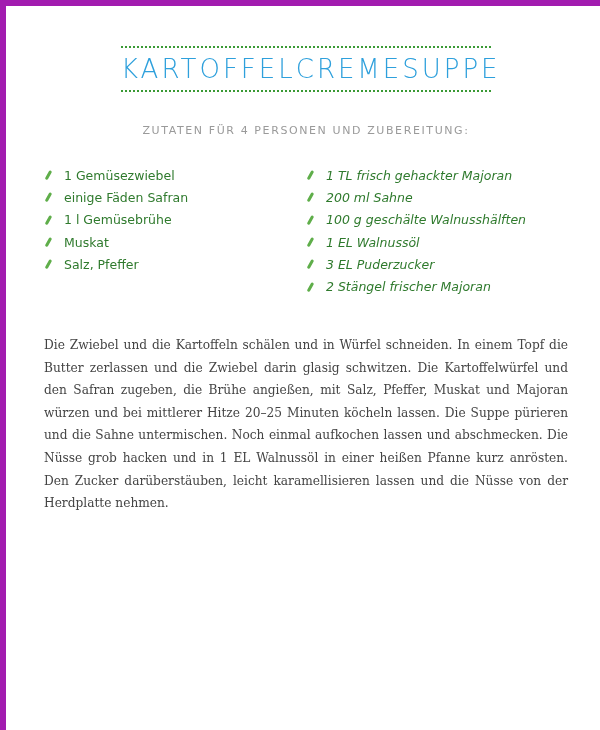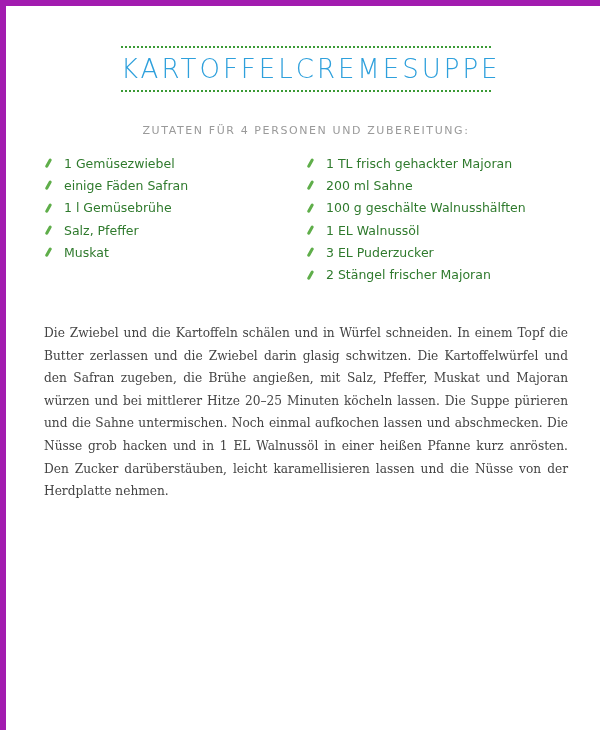--- a/index.html
+++ b/index.html
@@ -49,32 +49,32 @@
       width: 600px;
       top: 118px;
       text-align: center;
       font-family: "DejaVu Sans", sans-serif;
       font-size: 11px;
       letter-spacing: 1.6px;
       color: #9a9a9a;
     }
     .ingredients {
       position: absolute;
-      top: 146px;
+      top: 158px;
       left: 36px;
       width: 540px;
       display: flex;
     }
     .col {
       list-style: none;
       margin: 0;
       padding: 0;
     }
     .col.left { width: 262px; }
-    .col.right { width: 270px; }
+    .col.right { width: 270px; font-style: italic; }
     .ing {
       display: flex;
       align-items: center;
       height: 22.3px;
       font-family: "DejaVu Sans", sans-serif;
       font-size: 12.5px;
       color: #2f7a2d;
       white-space: nowrap;
     }
     .bullet {
@@ -100,21 +100,21 @@
       left: 38px;
       top: 316px;
       width: 524px;
       font-family: "DejaVu Serif", serif;
       font-size: 12.2px;
       line-height: 22.6px;
       color: #444444;
       text-align: justify;
     }
     .body-text p {
-      margin: 0 0 12px 0;
+      margin: 12px 0 12px 0;
     }
   </style>
 </head>
 <body>
 
 <div class="page">
 
   <div class="title-block">
     <div class="dots"></div>
     <div class="title">
@@ -134,25 +134,25 @@
       <li class="ing">
           <span class="bullet"></span>
           <span>einige Fäden Safran</span>
         </li>
       <li class="ing">
           <span class="bullet"></span>
           <span>1 l Gemüsebrühe</span>
         </li>
       <li class="ing">
           <span class="bullet"></span>
-          <span>Salz, Pfeffer</span>
+          <span>Muskat</span>
         </li>
       <li class="ing">
           <span class="bullet"></span>
-          <span>Muskat</span>
+          <span>Salz, Pfeffer</span>
         </li>
     </ul>
     <ul class="col right">
       <li class="ing">
           <span class="bullet"></span>
           <span>1 TL frisch gehackter Majoran</span>
         </li>
       <li class="ing">
           <span class="bullet"></span>
           <span>200 ml Sahne</span>

